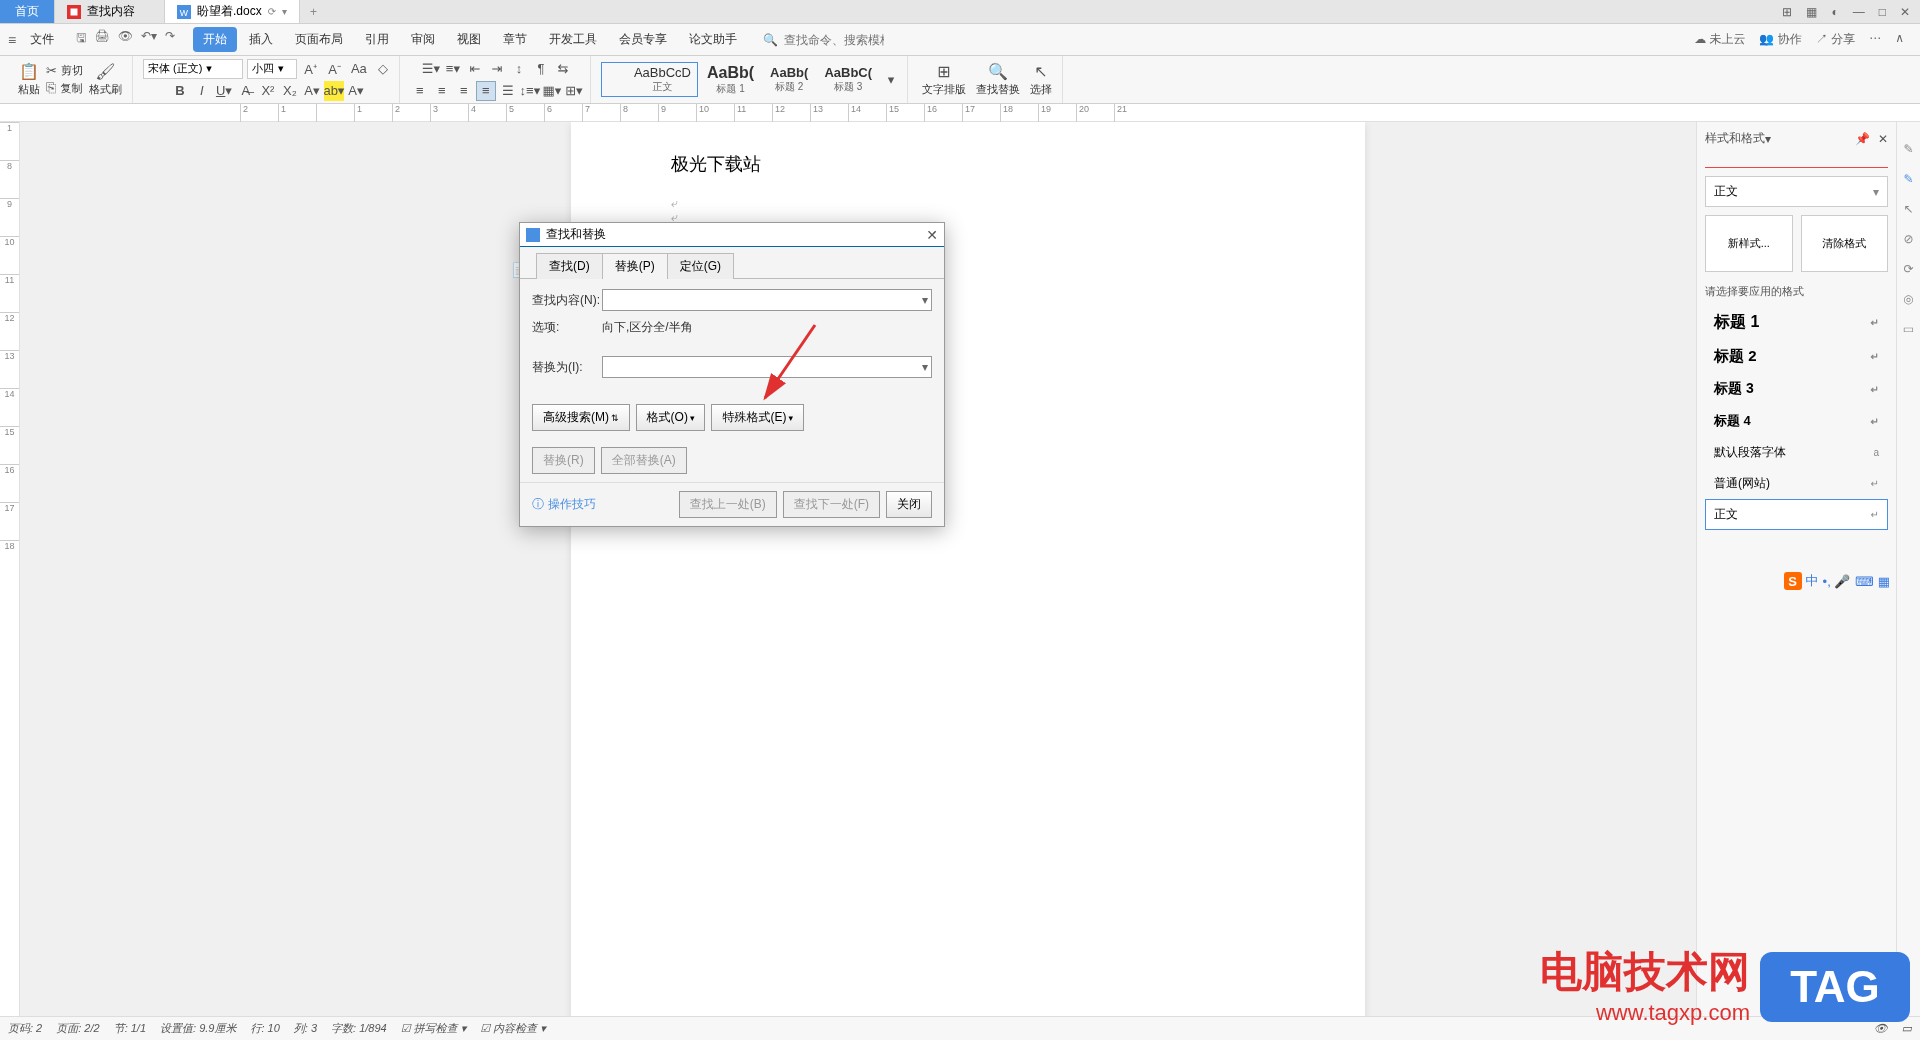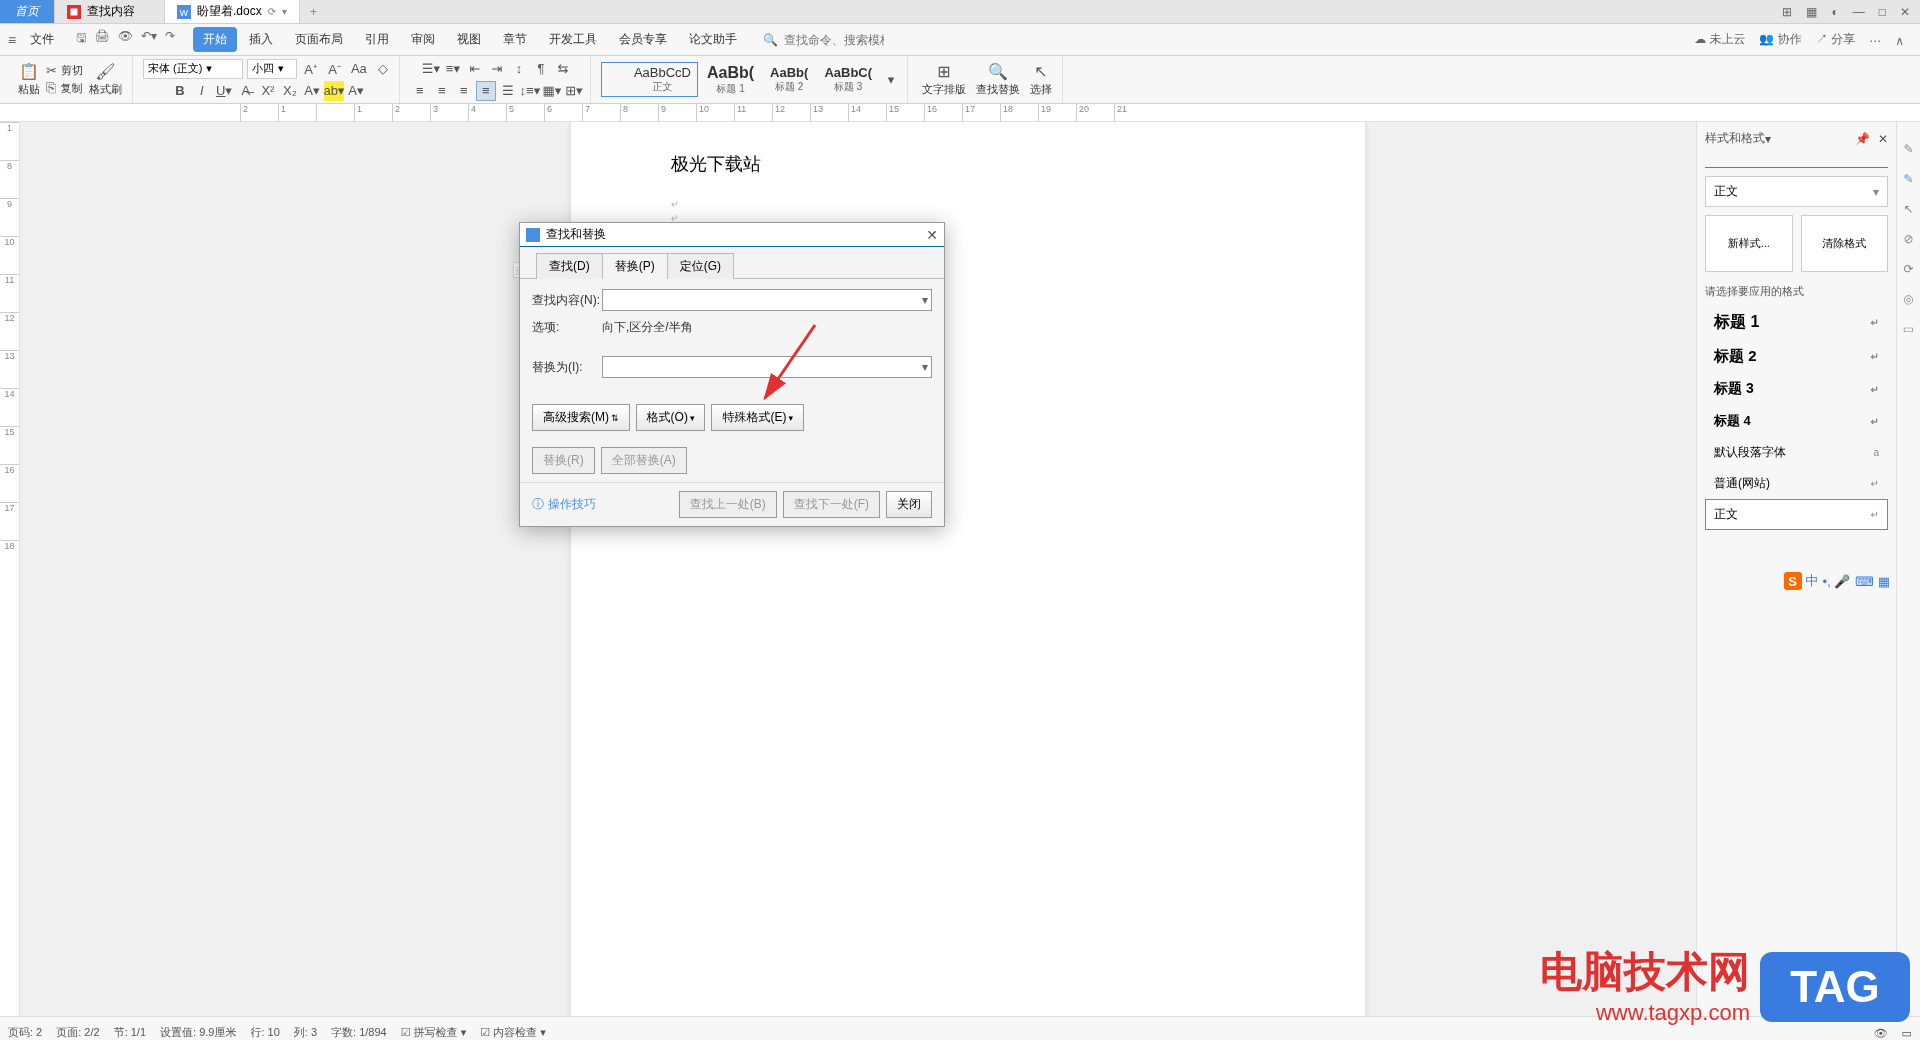--- a/index.html
+++ b/index.html
@@ -1,41 +1,41 @@
 <!DOCTYPE html>
 <html><head>
 <meta charset="utf-8">
 <style>
 * { margin: 0; padding: 0; box-sizing: border-box; font-family: "Microsoft YaHei", sans-serif; }
 body { background: #fff; overflow: hidden; width: 1920px; height: 1040px; font-size: 12px; }
 
 
 .titlebar { height: 24px; background: #e6e6e6; display: flex; align-items: stretch; border-bottom: 1px solid #d0d0d0; }
 .tab { display: flex; align-items: center; padding: 0 12px; gap: 6px; border-right: 1px solid #d0d0d0; min-width: 110px; cursor: pointer; }
-.tab.home { background: #4a90e2; color: #fff; min-width: 55px; justify-content: center; font-style: italic; }
+.tab.home { background: #4a90e2; color: #fff; min-width: 55px; justify-content: center; }
 .tab.active { background: #fff; }
 .tab .icon { width: 14px; height: 14px; }
 .tab .close { margin-left: auto; font-size: 10px; color: #888; }
 .tab-add { display: flex; align-items: center; padding: 0 10px; color: #888; cursor: pointer; }
 .winbtns { margin-left: auto; display: flex; align-items: center; gap: 14px; padding: 0 10px; color: #666; }
 .winbtn { cursor: pointer; }
 
 
 .menubar { height: 32px; display: flex; align-items: center; padding: 0 8px; gap: 4px; border-bottom: 1px solid #d0d0d0; background: #f7f7f7; }
 .menu-left { display: flex; align-items: center; gap: 10px; }
 .hamburger { font-size: 14px; color: #666; cursor: pointer; }
 .menu-file { color: #333; cursor: pointer; padding: 0 4px; }
 .qat { display: flex; gap: 8px; color: #666; padding: 0 8px; }
 .qat span { cursor: pointer; }
 .menu-tabs { display: flex; gap: 2px; margin-left: 6px; }
 .menu-tab { padding: 4px 10px; cursor: pointer; color: #333; border-radius: 4px; }
 .menu-tab.active { background: #4a90e2; color: #fff; }
 .menu-search { display: flex; align-items: center; gap: 6px; margin-left: 12px; color: #888; }
 .menu-search input { border: none; background: transparent; outline: none; width: 100px; font-size: 12px; }
-.menu-right { margin-left: auto; display: flex; align-items: flex-end; gap: 14px; color: #666; padding-right: 8px; }
+.menu-right { margin-left: auto; display: flex; align-items: flex-start; gap: 14px; color: #666; padding-right: 8px; }
 .menu-right span { cursor: pointer; }
 
 
 .ribbon { height: 48px; display: flex; align-items: center; padding: 0 8px; gap: 4px; border-bottom: 1px solid #d0d0d0; background: #f7f7f7; }
 .rgroup { display: flex; flex-direction: column; align-items: center; padding: 0 6px; border-right: 1px solid #e0e0e0; height: 100%; justify-content: center; gap: 2px; }
 .rgroup.row { flex-direction: row; }
 .rbtn { display: flex; flex-direction: column; align-items: center; gap: 1px; cursor: pointer; padding: 2px 4px; }
 .rbtn .ico { font-size: 16px; color: #555; }
 .rbtn .lbl { font-size: 11px; color: #333; }
 .rmini { display: flex; align-items: center; gap: 4px; cursor: pointer; font-size: 11px; color: #333; }
@@ -109,21 +109,21 @@
 .dlg-btns { display: flex; gap: 6px; padding: 8px 12px; }
 .dlg-btn { padding: 4px 10px; border: 1px solid #999; background: linear-gradient(#fff,#e8e8e8); cursor: pointer; font-size: 12px; display: flex; align-items: center; gap: 2px; }
 .dlg-btn.disabled { color: #999; background: #eee; }
 .dlg-btn .dd { font-size: 9px; }
 .dlg-footer { display: flex; align-items: center; padding: 8px 12px; border-top: 1px solid #ddd; gap: 6px; }
 .dlg-footer .tips { color: #4a90e2; cursor: pointer; display: flex; align-items: center; gap: 4px; }
 .dlg-footer .sp { flex: 1; }
 .arrow { position: absolute; left: 755px; top: 320px; pointer-events: none; }
 
 
-.statusbar { position: absolute; bottom: 0; left: 0; right: 0; height: 24px; background: #f7f7f7; border-top: 1px solid #ddd; display: flex; align-items: flex-end; padding: 0 8px; gap: 14px; font-size: 11px; color: #555; }
+.statusbar { position: absolute; bottom: 0; left: 0; right: 0; height: 24px; background: #f7f7f7; border-top: 1px solid #ddd; display: flex; align-items: center; padding: 0 8px; gap: 14px; font-size: 11px; color: #555; font-style: italic; }
 .statusbar .sp { flex: 1; }
 .statusbar span { cursor: pointer; }
 
 
 .wm1 { position: absolute; right: 170px; bottom: 40px; font-size: 42px; font-weight: bold; color: #e03030; font-family: SimHei; }
 .wm2 { position: absolute; right: 170px; bottom: 14px; font-size: 22px; color: #e03030; }
 .wm-tag { position: absolute; right: 10px; bottom: 18px; width: 150px; height: 70px; background: #3a7be0; border-radius: 12px; color: #fff; font-size: 44px; font-weight: bold; display: flex; align-items: center; justify-content: center; }
 
 .ime { position: absolute; right: 30px; bottom: 450px; display: flex; gap: 4px; align-items: center; font-size: 13px; }
 .ime .s { width: 18px; height: 18px; background: #ff6a00; border-radius: 3px; color: #fff; display: flex; align-items: center; justify-content: center; font-weight: bold; }

